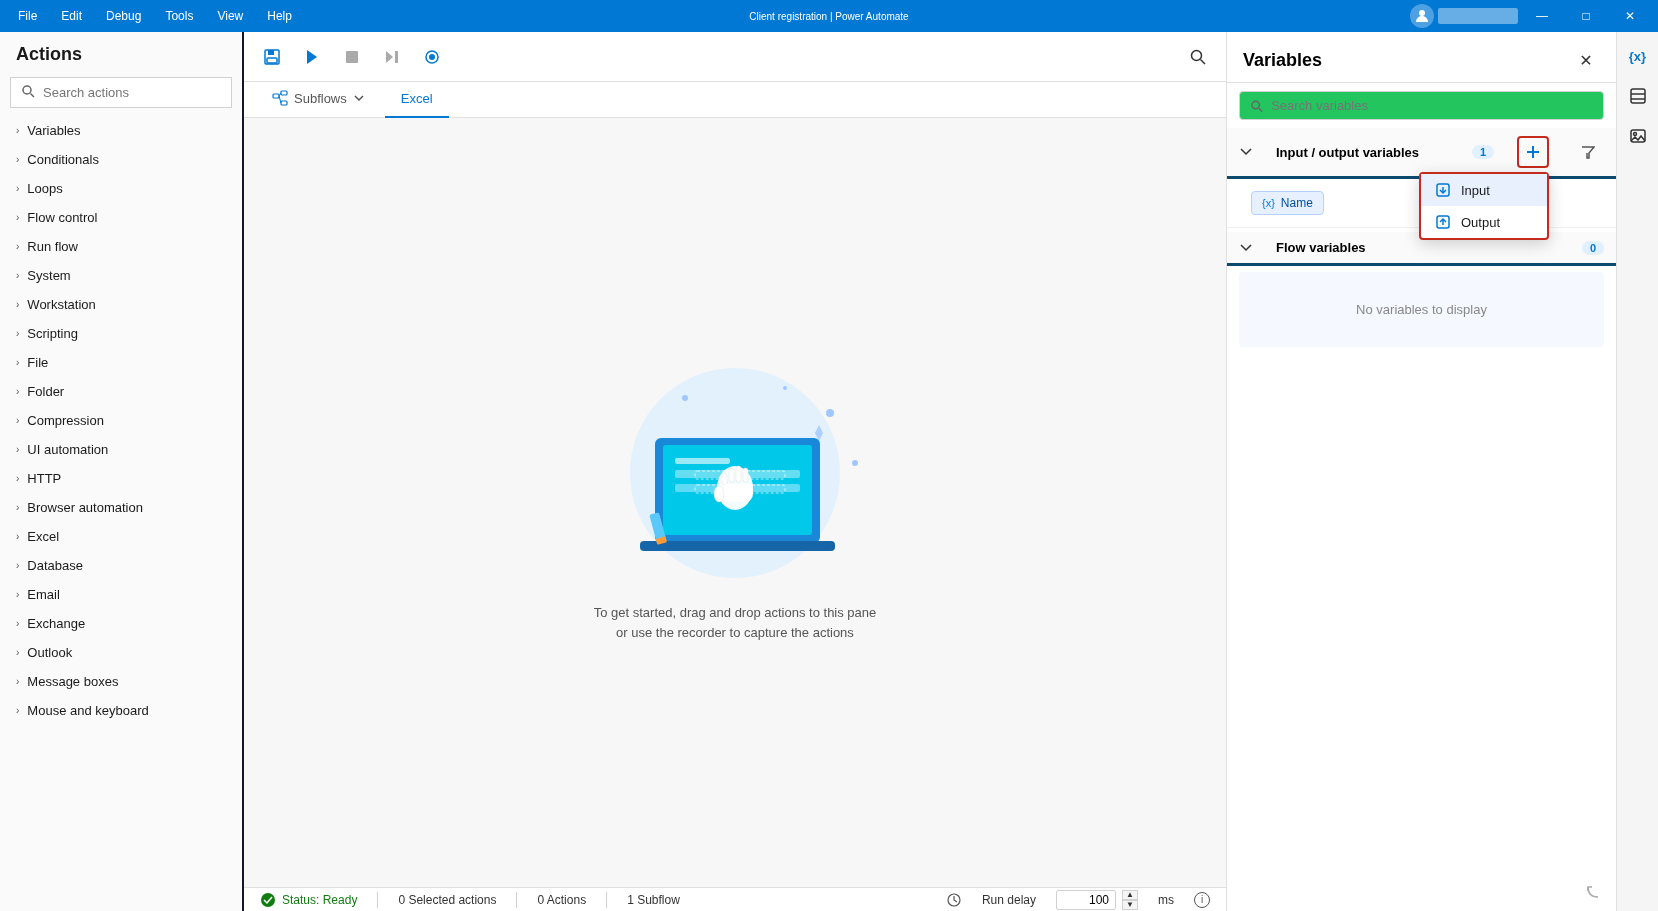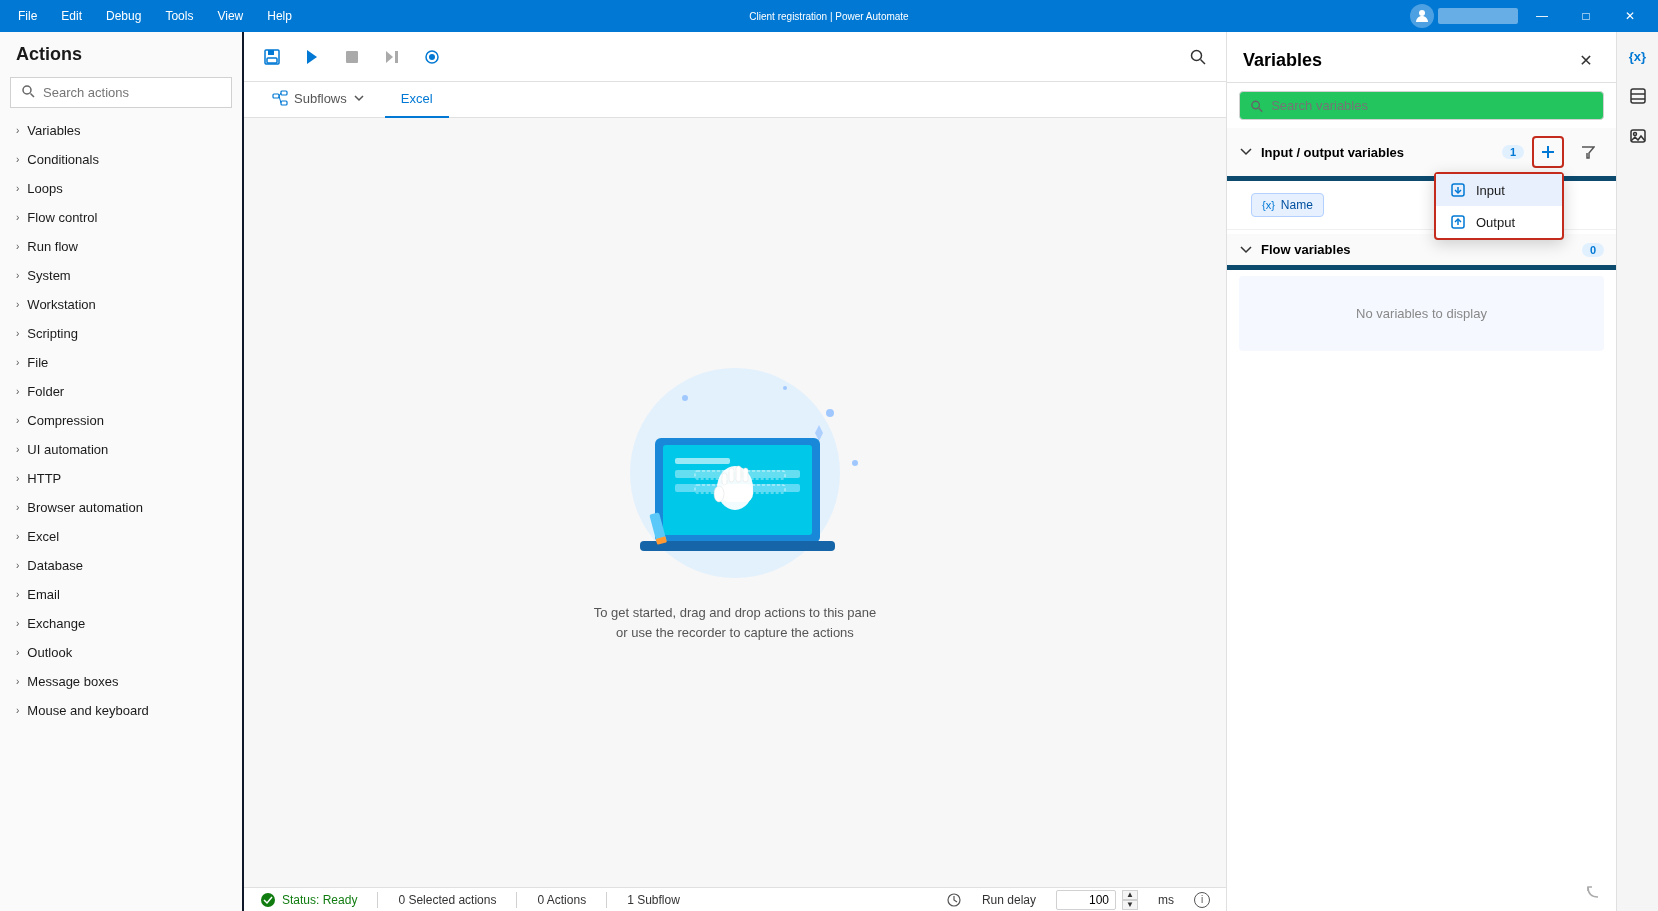--- a/index.html
+++ b/index.html
@@ -235,23 +235,23 @@
       border: none; outline: none; font-size: 13px; color: #333; width: 100%; background: transparent;
     }
 
     .variables-body { overflow-y: auto; flex: 1; }
 
     
     .var-section-header {
       display: flex;
       align-items: center;
       padding: 8px 12px;
-      gap: 8px;
+      gap: 23px;
       background: #fafafa;
-      border-bottom: 5px solid #0c4a6e;
+      border-bottom: 3px solid #0c4a6e;
       cursor: pointer;
     }
     .var-section-title { font-size: 13px; font-weight: 600; flex: 1; }
     .var-count-badge {
       background: #e1f0ff;
       color: #0078d4;
       border-radius: 10px;
       padding: 1px 8px;
       font-size: 11px;
       font-weight: 600;

